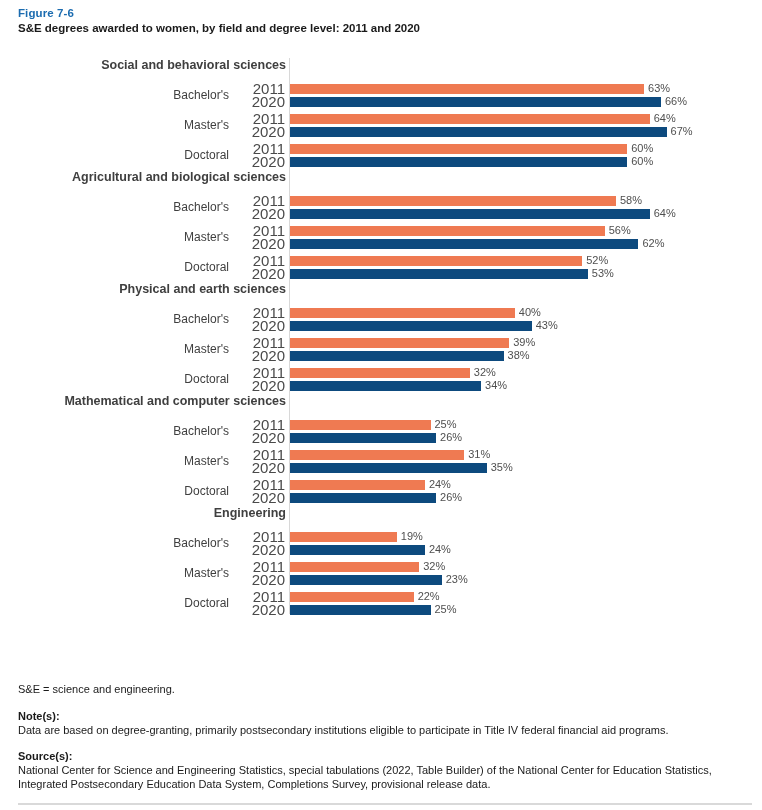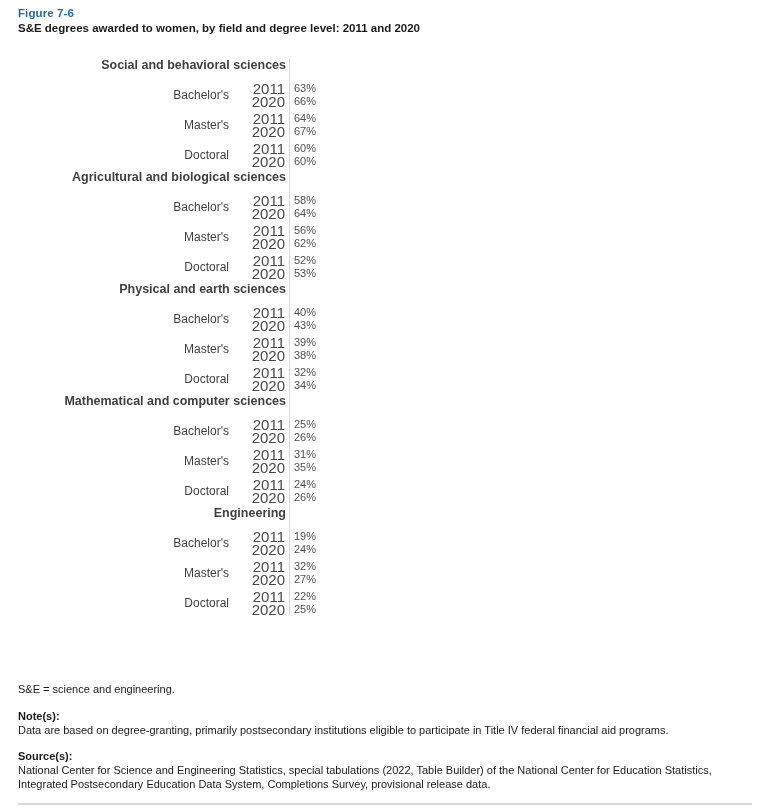--- a/index.html
+++ b/index.html
@@ -85,23 +85,22 @@
     font-size: 15px;
     color: #4a4a4a;
     line-height: 13px;
   }
   .bars {
     flex: 1;
     position: relative;
   }
   .bar-line {
     display: flex;
-    align-items: flex-start;
+    align-items: center;
     height: 13px;
-    flex-direction: column;
   }
   .bar {
     height: 10px;
     display: block;
   }
   .bar.y2011 { background: #ef7a52; }
   .bar.y2020 { background: #0d4a7e; }
   .bar-value {
     font-size: 11px;
     color: #4f4f4f;
@@ -383,21 +382,21 @@
           <div>2011</div>
           <div>2020</div>
         </div>
         <div class="bars">
           <div class="bar-line">
             <span class="bar y2011" style="width: 129.26px;"></span>
             <span class="bar-value">32%</span>
           </div>
           <div class="bar-line">
             <span class="bar y2020" style="width: 151.74px;"></span>
-            <span class="bar-value">27%</span>
+            <span class="bar-value">23%</span>
           </div>
         </div>
       </div>
       <div class="level-row">
         <div class="level-label">Doctoral</div>
         <div class="years">
           <div>2011</div>
           <div>2020</div>
         </div>
         <div class="bars">

